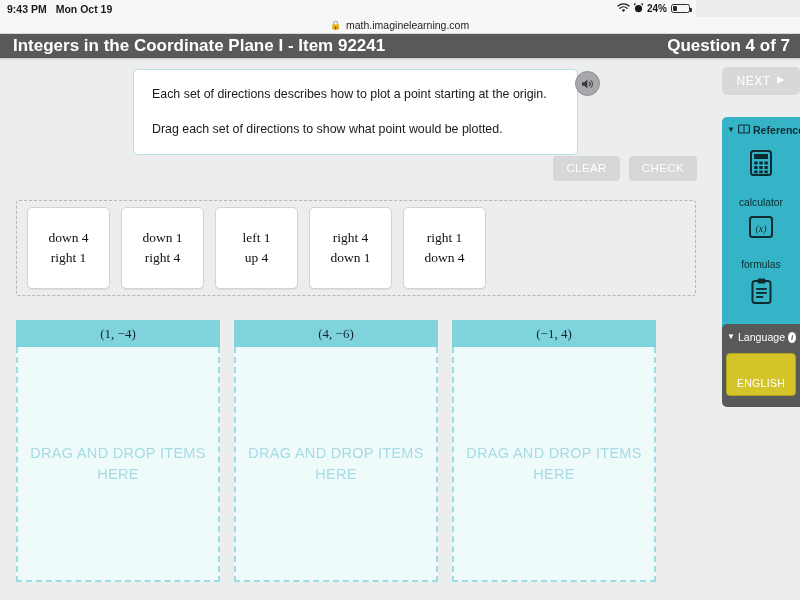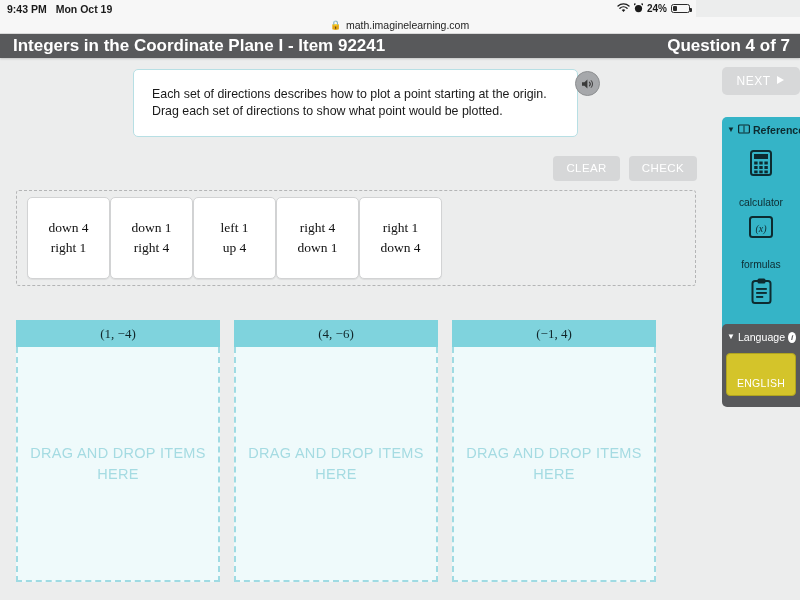--- a/index.html
+++ b/index.html
@@ -58,44 +58,44 @@
 
   
   #content { position: absolute; left: 0; top: 58px; width: 712px; height: 542px; }
 
   #prompt-wrap { position: absolute; left: 133px; top: 11px; width: 445px; }
   #prompt-box {
     border: 1px solid #b7dfe4; background: #ffffff; border-radius: 5px;
     padding: 16px 18px 17px 18px;
     font-size: 12.4px; color: #1a1a1a; line-height: 1.35;
   }
-  #prompt-box p + p { margin-top: 0; }
+  #prompt-box p + p { margin-top: 18px; }
   #speaker-btn {
     position: absolute; right: -22px; top: 2px;
     width: 25px; height: 25px; border-radius: 50%;
     background: #a6a8ab; border: 1px solid #8d8f91;
     display: flex; align-items: center; justify-content: center;
     color: #3a3a3a;
   }
 
   #action-row {
     position: absolute; right: 15px; top: 98px;
     display: flex; gap: 9px;
   }
   .flat-btn {
     background: #d6d7d8; color: #ffffff; border: none; border-radius: 4px;
     font-size: 11.5px; letter-spacing: .4px;
     padding: 6px 13px 7px 13px; font-family: inherit;
   }
 
   
   #tray {
-    position: absolute; left: 16px; top: 132px; width: 680px; height: 96px;
+    position: absolute; left: 16px; top: 142px; width: 680px; height: 96px;
     border: 1px dashed #b4b5b6; border-radius: 3px; background: transparent;
-    display: flex; align-items: center; padding-left: 10px; 
+    display: flex; align-items: center; padding-left: 10px; gap: 11px;
   }
   .drag-card {
     width: 83px; height: 82px; background: #ffffff;
     border: 1px solid #d2d3d4; border-radius: 5px;
     box-shadow: 0 1px 1px rgba(0,0,0,.07);
     display: flex; flex-direction: column; align-items: center; justify-content: center;
     font-family: "Liberation Serif", serif;
     font-size: 13.5px; color: #111; line-height: 1.5;
   }
 

